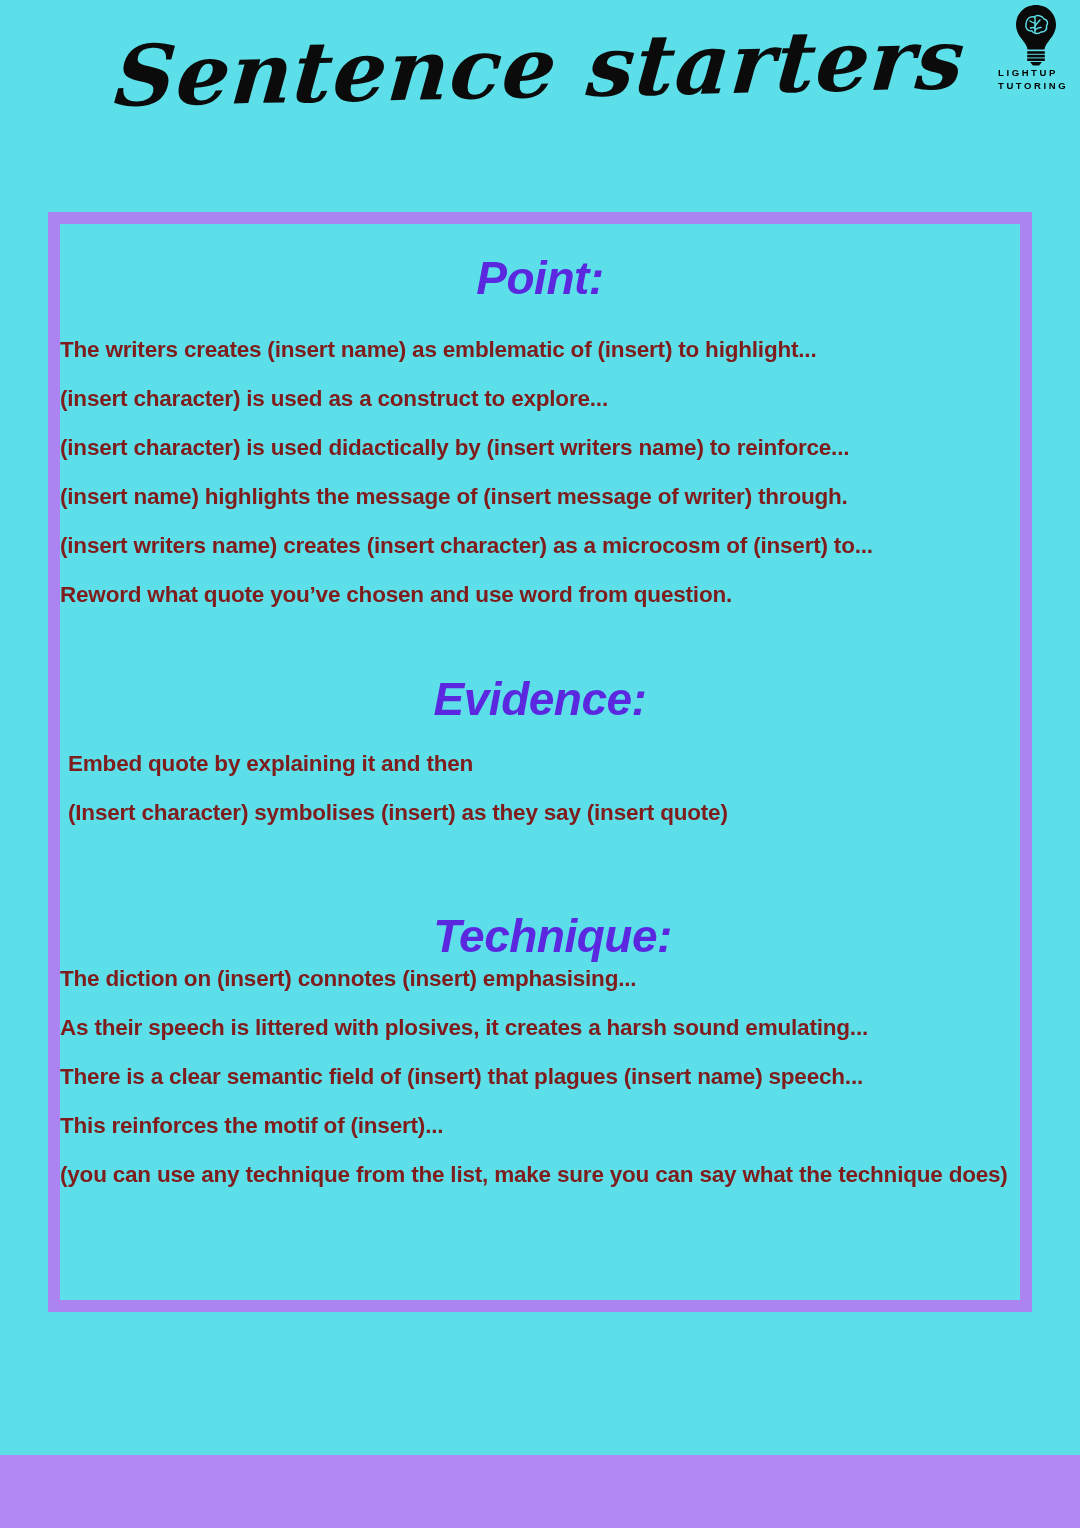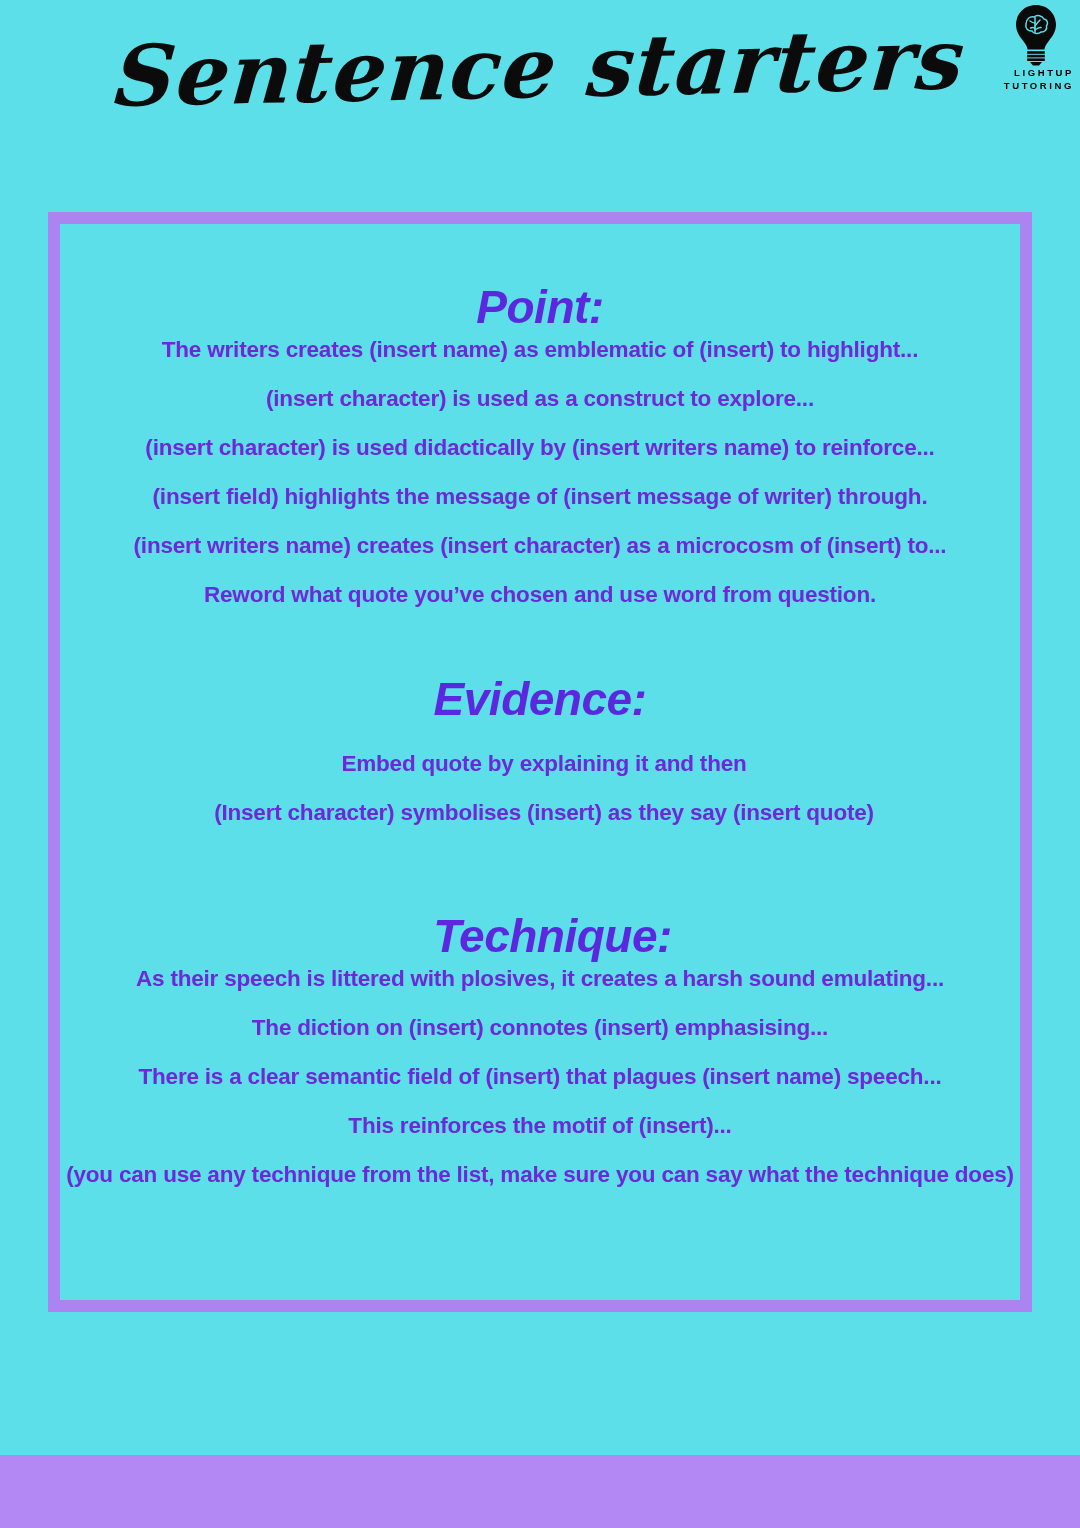--- a/index.html
+++ b/index.html
@@ -48,21 +48,21 @@
     user-select: none;
   }
 
   
   .logo {
     position: absolute;
     right: 6px;
     top: 4px;
     width: 76px;
     height: 104px;
-    text-align: right;
+    text-align: left;
   }
   .logo-bulb {
     display: block;
     margin: 0 auto;
   }
   .logo-text {
     font-family: "Liberation Sans", sans-serif;
     font-weight: 700;
     font-size: 9.5px;
     letter-spacing: 2.6px;
@@ -97,32 +97,32 @@
     font-family: "Liberation Sans", sans-serif;
     font-weight: 700;
     font-style: italic;
     font-size: 46px;
     line-height: 1.05;
     letter-spacing: -0.5px;
     margin: 0;
   }
 
   .line {
-    text-align: center;
-    color: #6d28d9;
+    text-align: left;
+    color: #7f1d1d;
     font-family: "Liberation Sans", sans-serif;
     font-weight: 700;
     font-size: 22.5px;
     line-height: 26px;
     letter-spacing: -0.2px;
     margin: 0;
   }
 
   
-  #point-heading     { position: absolute; left: 0; right: 0; top: 30px; margin-top: 29px; }
+  #point-heading     { position: absolute; left: 0; right: 0; top: 30px; }
   #point-lines       { position: absolute; left: 0; right: 0; top: 113px; }
   #evidence-heading  { position: absolute; left: 0; right: 0; top: 441px; margin-top: 10px; }
   #evidence-lines    { position: absolute; left: 0; right: 0; top: 527px; }
   #technique-heading { position: absolute; left: 0; right: 0; top: 688px; padding-left: 25px; }
   #technique-lines   { position: absolute; left: 0; right: 0; top: 742px; }
 
   #point-lines .line      { margin-bottom: 23px; }
   #evidence-lines .line   { margin-bottom: 23px; padding-left: 8px; }
   #technique-lines .line  { margin-bottom: 23px; }
 
@@ -172,37 +172,37 @@
 
   <div class="frame">
     <div class="frame-inner">
 
       <h2 class="section-heading" id="point-heading">Point:</h2>
 
       <div id="point-lines">
         <p class="line">The writers creates (insert name) as emblematic of (insert) to highlight...</p>
         <p class="line">(insert character) is used as a construct to explore...</p>
         <p class="line">(insert character) is used didactically by (insert writers name) to reinforce...</p>
-        <p class="line">(insert field) highlights the message of (insert message of writer) through.</p>
+        <p class="line">(insert name) highlights the message of (insert message of writer) through.</p>
         <p class="line">(insert writers name) creates (insert character) as a microcosm of (insert) to...</p>
         <p class="line">Reword what quote you’ve chosen and use word from question.</p>
       </div>
 
       <h2 class="section-heading" id="evidence-heading">Evidence:</h2>
 
       <div id="evidence-lines">
         <p class="line">Embed quote by explaining it and then</p>
         <p class="line">(Insert character) symbolises (insert) as they say (insert quote)</p>
       </div>
 
       <h2 class="section-heading" id="technique-heading">Technique:</h2>
 
       <div id="technique-lines">
+        <p class="line">The diction on (insert) connotes (insert) emphasising...</p>
         <p class="line">As their speech is littered with plosives, it creates a harsh sound emulating...</p>
-        <p class="line">The diction on (insert) connotes (insert) emphasising...</p>
         <p class="line">There is a clear semantic field of (insert) that plagues (insert name) speech...</p>
         <p class="line">This reinforces the motif of (insert)...</p>
         <p class="line">(you can use any technique from the list, make sure you can say what the technique does)</p>
       </div>
 
     </div>
   </div>
 
   <div class="bottom-bar"></div>
 

